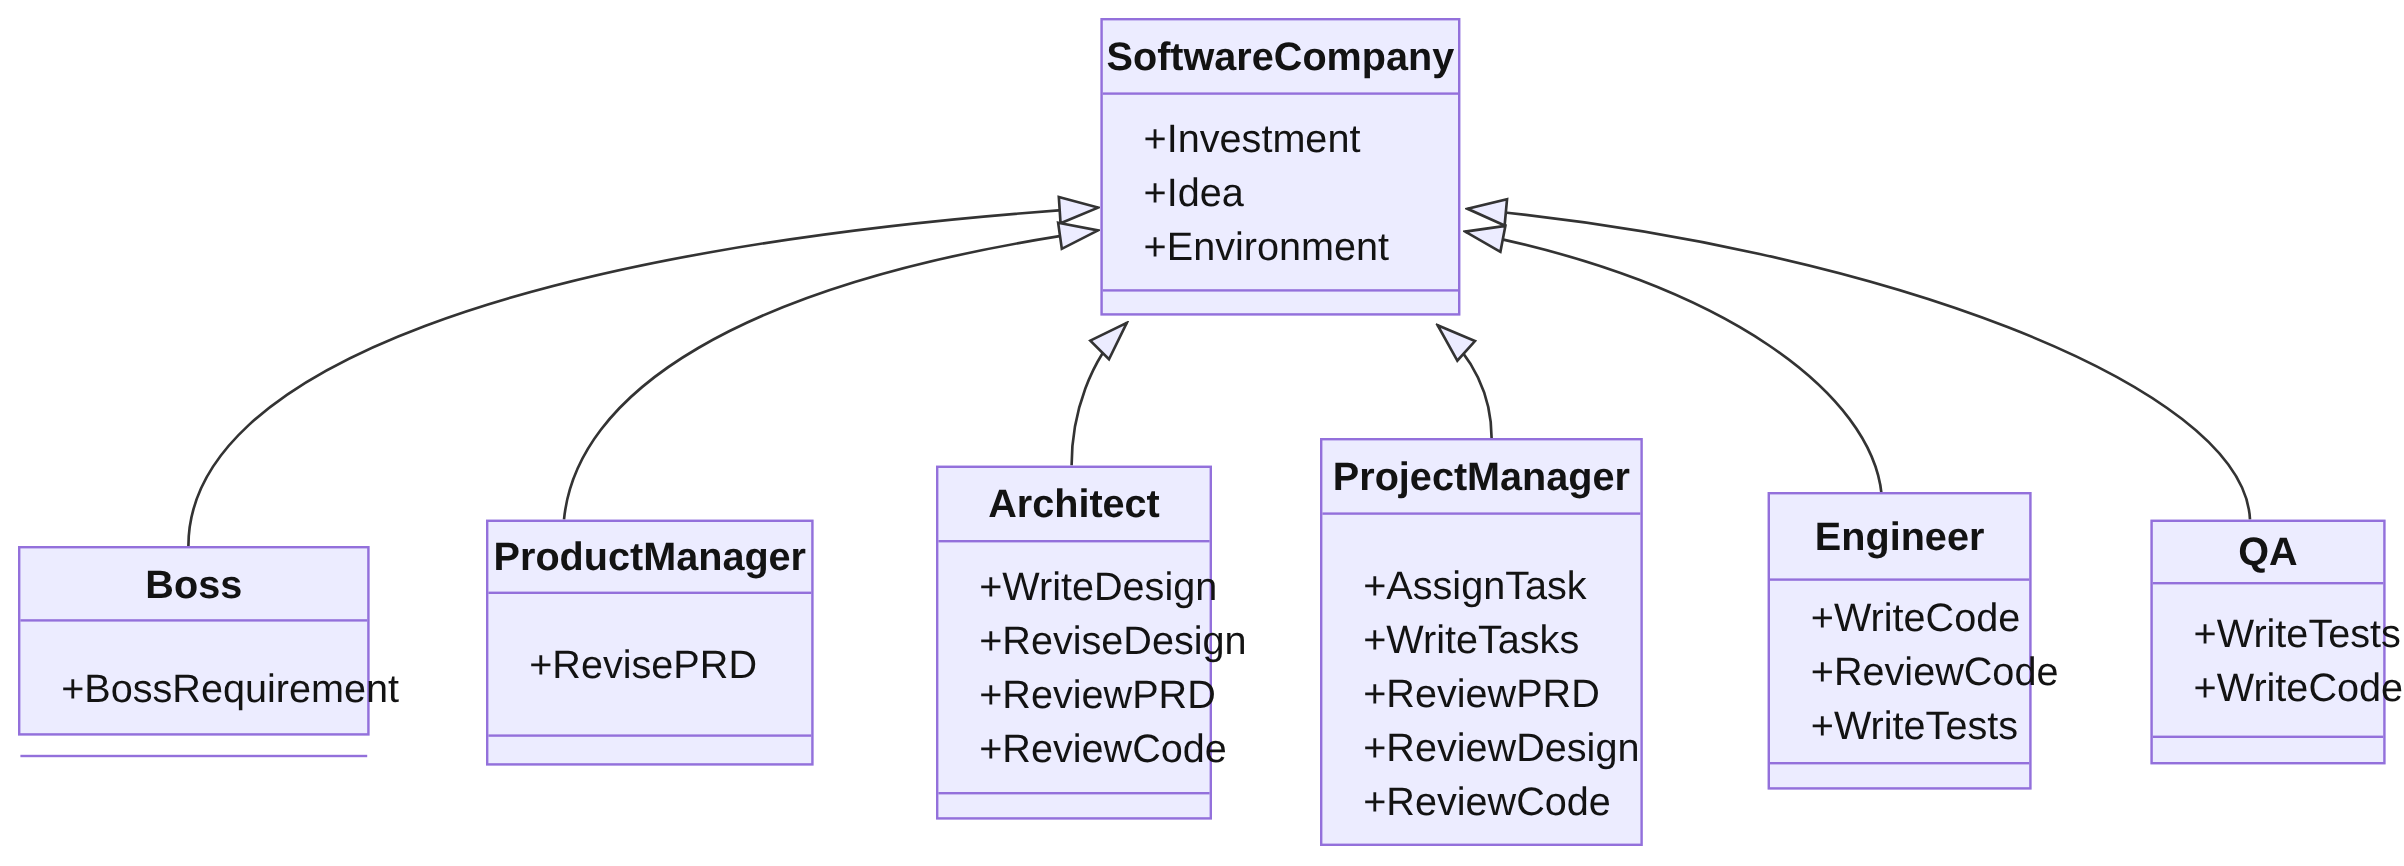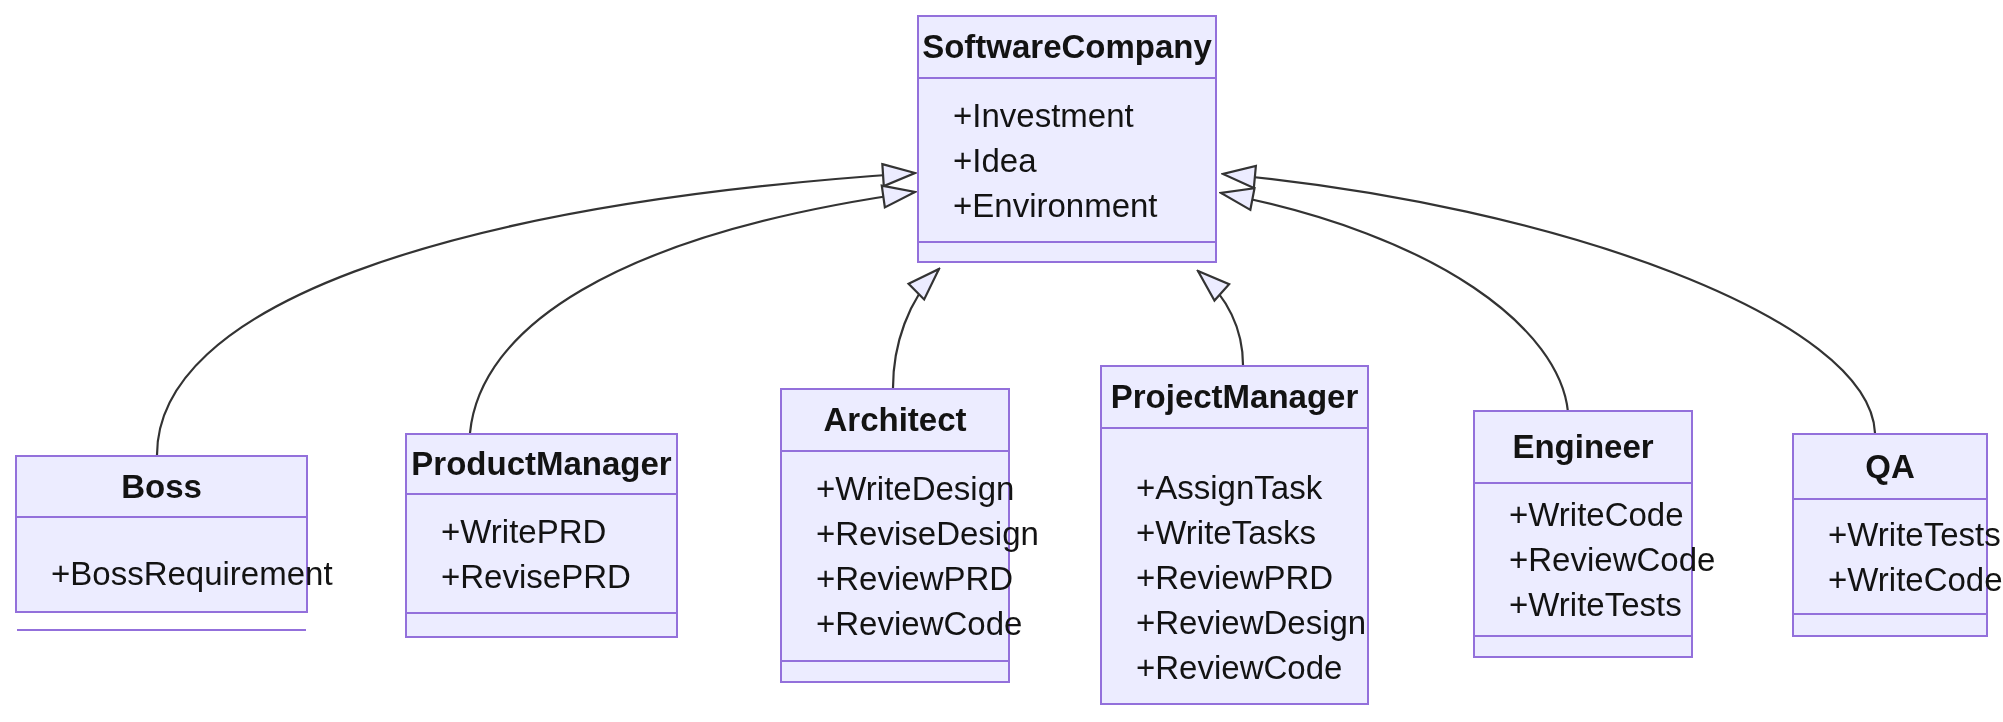--- a/index.html
+++ b/index.html
@@ -81,21 +81,21 @@
 
   .c-projectmanager { left: 1100px; top: 365px; width: 269px; height: 340px; gap: 36px; }
   .c-projectmanager .uml-title   { height: 62px; }
   .c-projectmanager .uml-methods { height: 22px; }
 
   .c-engineer { left: 1473px; top: 410px; width: 220px; height: 248px; }
   .c-engineer .uml-title   { height: 72px; }
   .c-engineer .uml-methods { height: 21px; }
 
   .c-qa { left: 1792px; top: 433px; width: 196px; height: 204px; }
-  .c-qa .uml-title   { height: 65px; text-align: center; }
+  .c-qa .uml-title   { height: 52px; text-align: center; }
   .c-qa .uml-methods { height: 22px; }
 </style>
 </head>
 <body>
 
 <div class="canvas">
 
   <svg class="edges-layer" viewBox="0 0 2003 722" xmlns="http://www.w3.org/2000/svg">
     <defs>
       <marker id="tri" viewBox="0 0 36 26" markerWidth="36" markerHeight="26" refX="34" refY="13" orient="auto" markerUnits="userSpaceOnUse">
@@ -126,21 +126,20 @@
     <div class="uml-title">Boss</div>
     <div class="uml-attrs">
       <div class="attr">+BossRequirement</div>
     </div>
     <div class="uml-methods"></div>
   </div>
 
   <div class="uml-class c-productmanager">
     <div class="uml-title">ProductManager</div>
     <div class="uml-attrs">
-      <div class="attr">+WritePRD</div>
       <div class="attr">+RevisePRD</div>
     </div>
     <div class="uml-methods"></div>
   </div>
 
   <div class="uml-class c-architect">
     <div class="uml-title">Architect</div>
     <div class="uml-attrs">
       <div class="attr">+WriteDesign</div>
       <div class="attr">+ReviseDesign</div>

